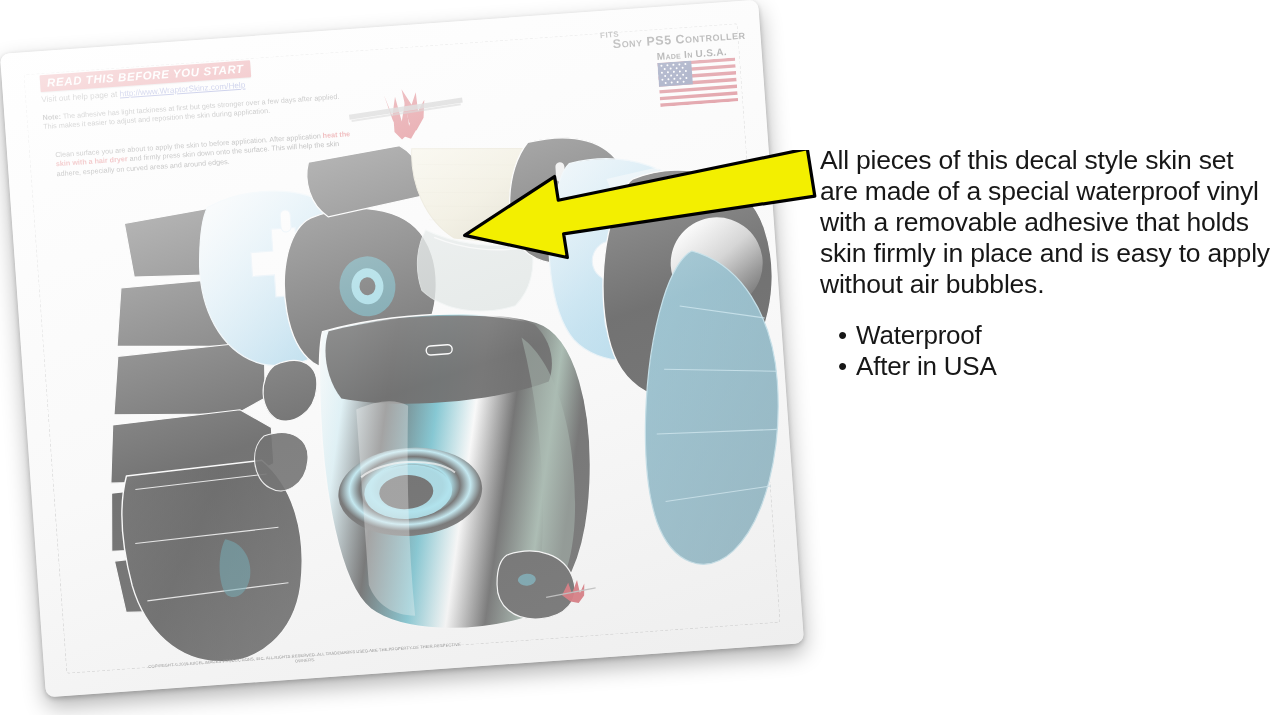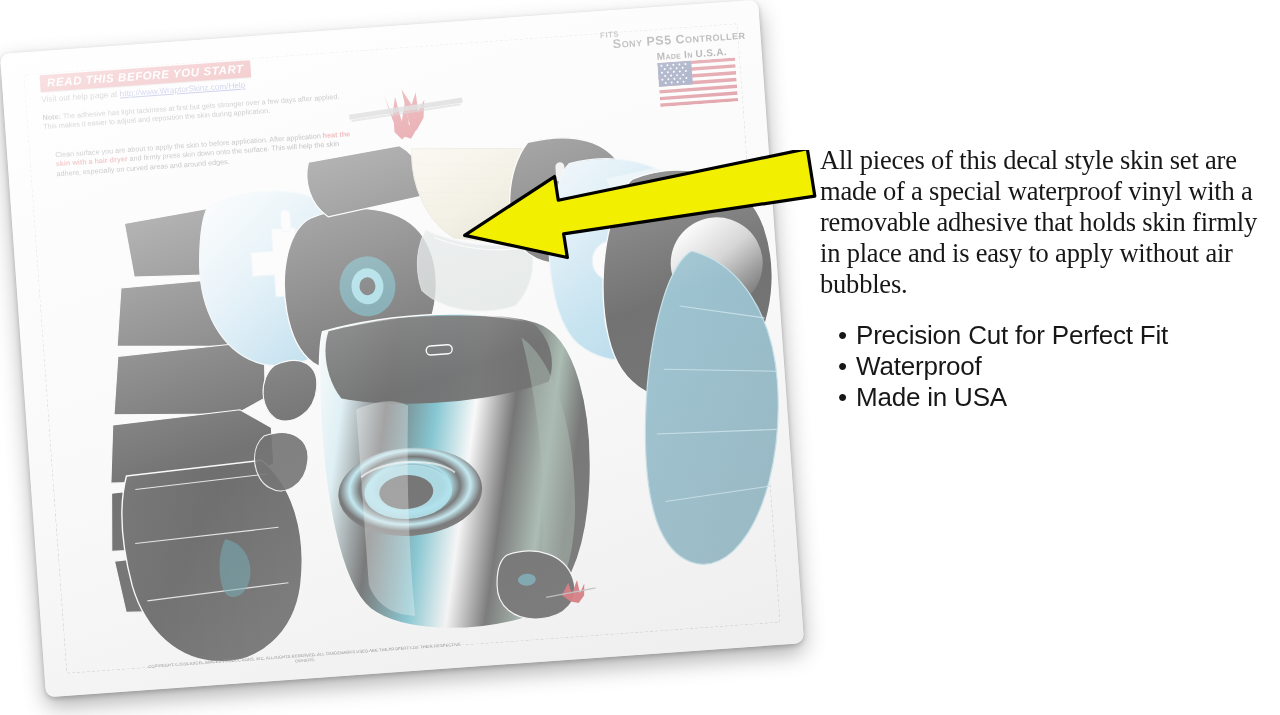--- a/index.html
+++ b/index.html
@@ -11,21 +11,21 @@
     position:relative;
   }
 
   
   #promo{
     position:absolute;
     left:820px; top:145px;
     width:450px;
   }
   #promo-paragraph{
-    font-family:Liberation Serif, serif;
+    font-family:Liberation Sans, sans-serif;
     font-size:26.5px;
     line-height:31px;
     color:#171717;
     letter-spacing:-0.2px;
   }
   #promo-bullets{
     list-style:none;
     margin:20px 0 0 18px;
     padding:0;
   }
@@ -415,17 +415,16 @@
 
 <svg id="arrow" viewBox="0 0 370 110">
   <g transform="rotate(-9 185 55)">
     <path d="M10,58 L108,14 L108,38 L362,26 L362,74 L108,72 L108,96 Z" fill="#F3EF00" stroke="#000000" stroke-width="3.2" stroke-linejoin="round"></path>
   </g>
 </svg>
 
 <div id="promo">
   <div id="promo-paragraph">All pieces of this decal style skin set are made of a special waterproof vinyl with a removable adhesive that holds skin firmly in place and is easy to apply without air bubbles.</div>
   <ul id="promo-bullets">
-    <li>Precision Cut for Perfect Fit</li>
     <li>Waterproof</li>
-    <li>Made in USA</li>
+    <li>After in USA</li>
   </ul>
 </div>
 
 </body></html>

